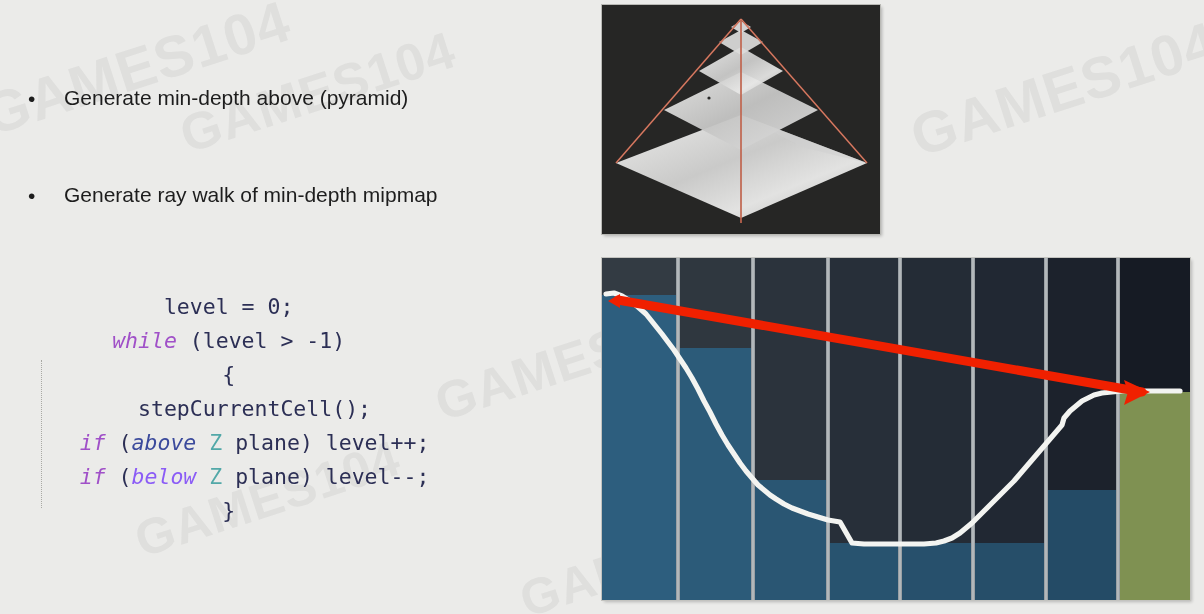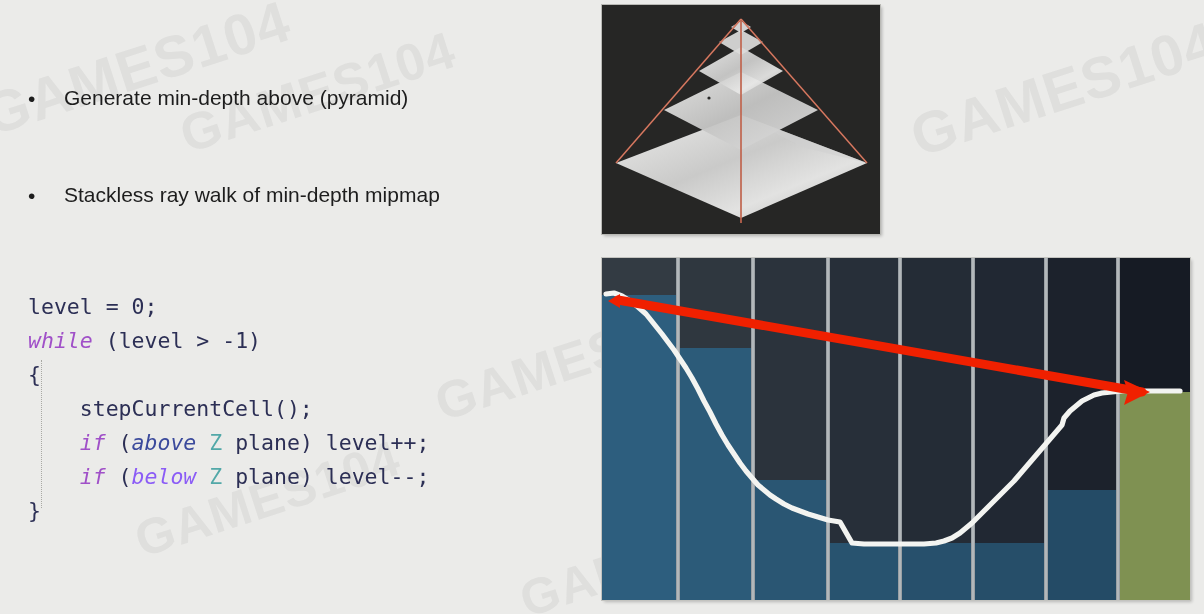--- a/index.html
+++ b/index.html
@@ -45,20 +45,21 @@
   #bullet2{top:183px;}
 
   
   #code{
     position:absolute;left:28px;top:290px;
     font-family:"DejaVu Sans Mono", monospace;
     font-size:21.5px;
     line-height:34px;
     white-space:pre;
     color:#2c2f55;
+    text-align:center;
   }
   #code .ln{position:relative;height:34px;}
   .kw{color:#a050c8;font-style:italic;}       
   .id{color:#2c2f55;}       
   .num{color:#2c2f55;}
   .it-blue{color:#3b4a9c;font-style:italic;}
   .it-mag{color:#8b5cf6;font-style:italic;}
   .z{color:#52a8a8;}
   .op{color:#2c2f55;}
   .brace{color:#2c2f55;}
@@ -100,21 +101,21 @@
   <div class="wm" style="left:515px;top:530px;font-size:50px;transform:rotate(-18deg);">GAMES104</div>
   <div class="wm" style="left:130px;top:470px;font-size:50px;transform:rotate(-18deg);">GAMES104</div>
 
 
   <div class="bullet" id="bullet1">
     <span class="dot">•</span>
     <span>Generate min-depth above (pyramid)</span>
   </div>
   <div class="bullet" id="bullet2">
     <span class="dot">•</span>
-    <span>Stackless ray walk of min-depth mipmap</span>
+    <span>Generate ray walk of min-depth mipmap</span>
   </div>
 
   <div id="code"><div class="ln"><span class="id">level</span><span class="op"> = </span><span class="num">0</span><span class="op">;</span></div><div class="ln"><span class="kw">while</span><span class="op"> (</span><span class="id">level</span><span class="op"> &gt; </span><span class="num">-1</span><span class="op">)</span></div><div class="ln"><span class="brace">{</span></div><div class="ln"><span class="id">    stepCurrentCell</span><span class="op">();</span></div><div class="ln"><span class="op">    </span><span class="kw">if</span><span class="op"> (</span><span class="it-blue">above</span><span class="op"> </span><span class="z">Z</span><span class="id"> plane</span><span class="op">) </span><span class="id">level</span><span class="op">++;</span></div><div class="ln"><span class="op">    </span><span class="kw">if</span><span class="op"> (</span><span class="it-mag">below</span><span class="op"> </span><span class="z">Z</span><span class="id"> plane</span><span class="op">) </span><span class="id">level</span><span class="op">--;</span></div><div class="ln"><span class="brace">}</span></div></div>
   <div id="indent-guide"></div>
 
   <div id="pyramid-fig">
     <svg viewBox="0 0 278 229" preserveAspectRatio="none">
       <defs>
         <linearGradient id="lvlg" x1="0" y1="0" x2="1" y2="1">
           <stop offset="0%" stop-color="#f2f2f1"></stop>

